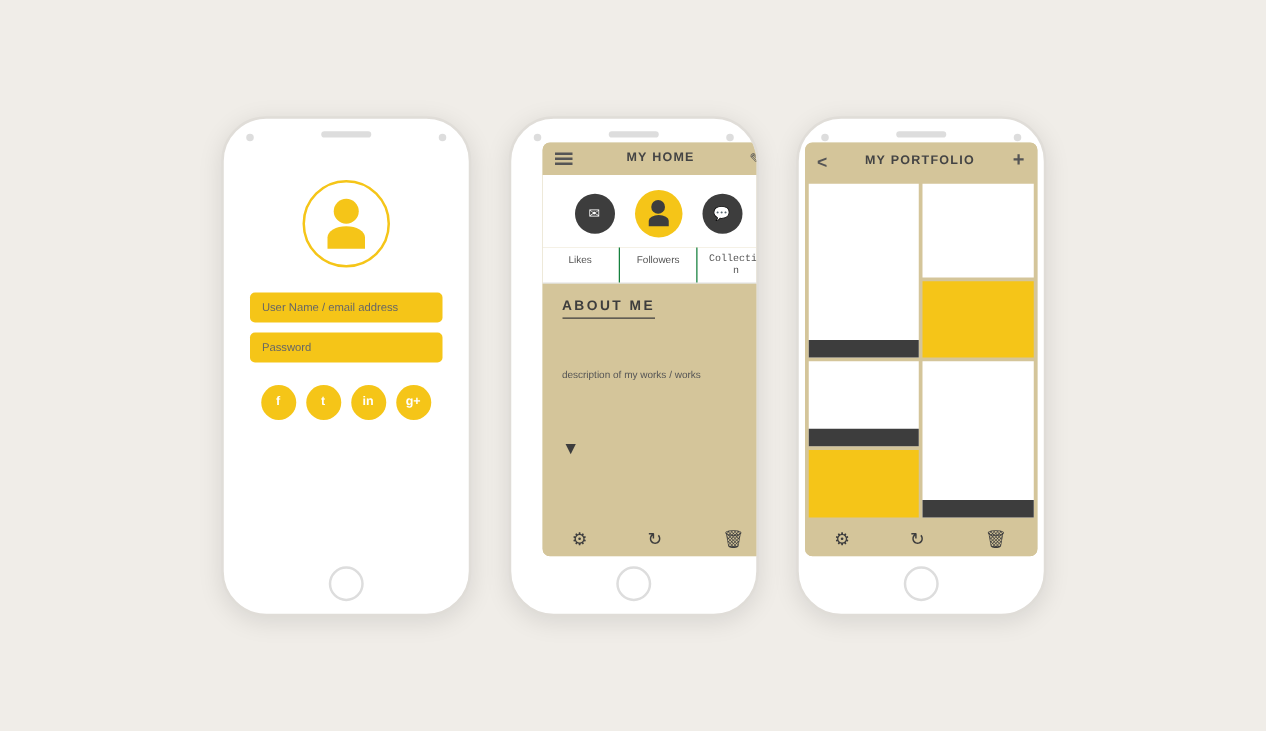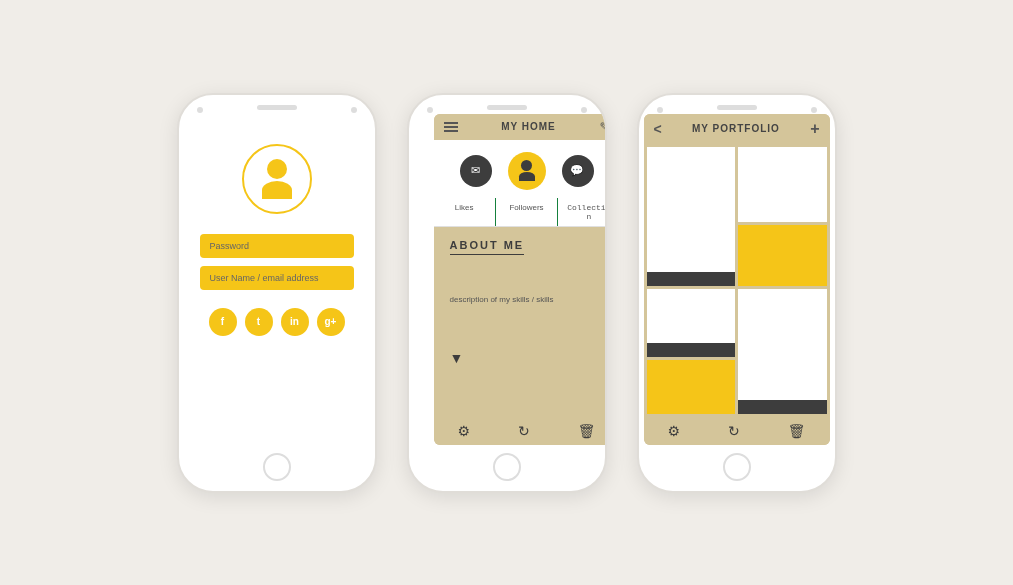--- a/index.html
+++ b/index.html
@@ -342,22 +342,22 @@
       <div class="phone-speaker"></div>
       <div class="phone-camera"></div>
     </div>
     <div class="phone-screen phone1-screen">
       <div class="avatar-circle">
         <div class="avatar-person">
           <div class="avatar-head"></div>
           <div class="avatar-body"></div>
         </div>
       </div>
+      <input class="input-field" type="text" placeholder="User Name / email address" style="">
       <input class="input-field" type="password" placeholder="Password" style="">
-      <input class="input-field" type="text" placeholder="User Name / email address" style="">
       <div class="social-icons">
         <div class="social-btn">f</div>
         <div class="social-btn">t</div>
         <div class="social-btn">in</div>
         <div class="social-btn">g+</div>
       </div>
     </div>
     <div class="phone-bottom-bar">
       <div class="home-button"></div>
     </div>
@@ -392,21 +392,21 @@
         </div>
       </div>
       <div class="tabs-row">
         <div class="tab-item">Likes</div>
         <div class="tab-item">Followers</div>
         <div class="tab-item">Collectio<br>n</div>
       </div>
       <div class="about-section">
         <span class="about-title">ABOUT ME</span>
         <span class="about-desc">description of my
-skills / skills</span>
+works / works</span>
         <span class="down-arrow">▼</span>
       </div>
       <div class="bottom-toolbar">
         <span class="toolbar-icon">⚙</span>
         <span class="toolbar-icon">↻</span>
         <span class="toolbar-icon">🗑</span>
       </div>
     </div>
     <div class="phone-bottom-bar">
       <div class="home-button"></div>

